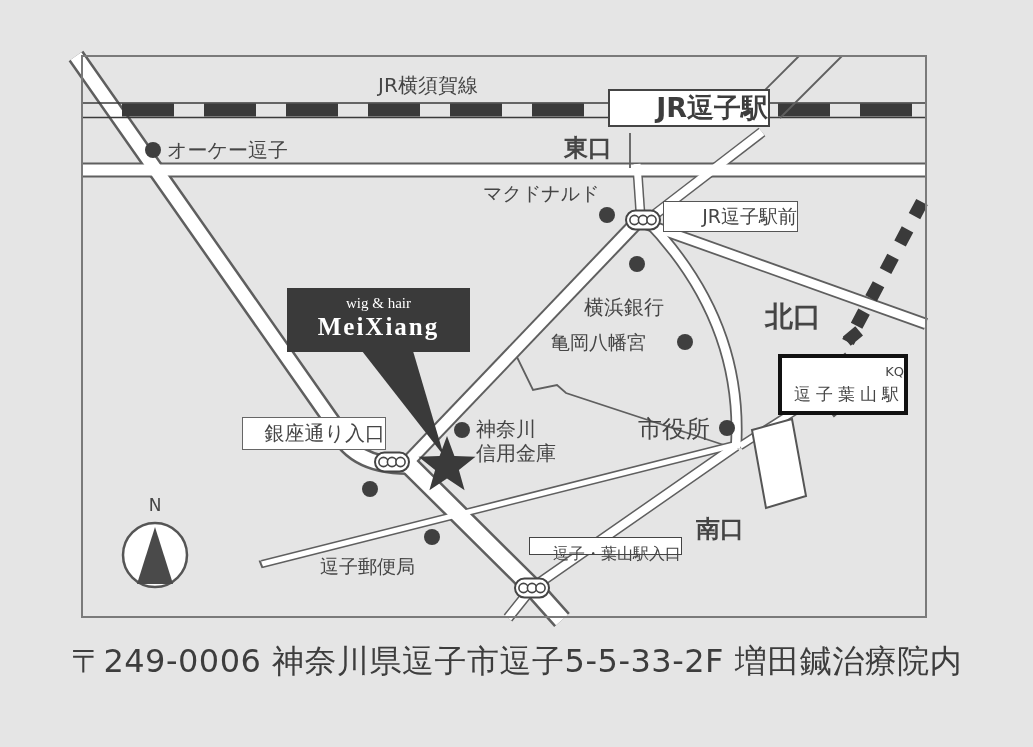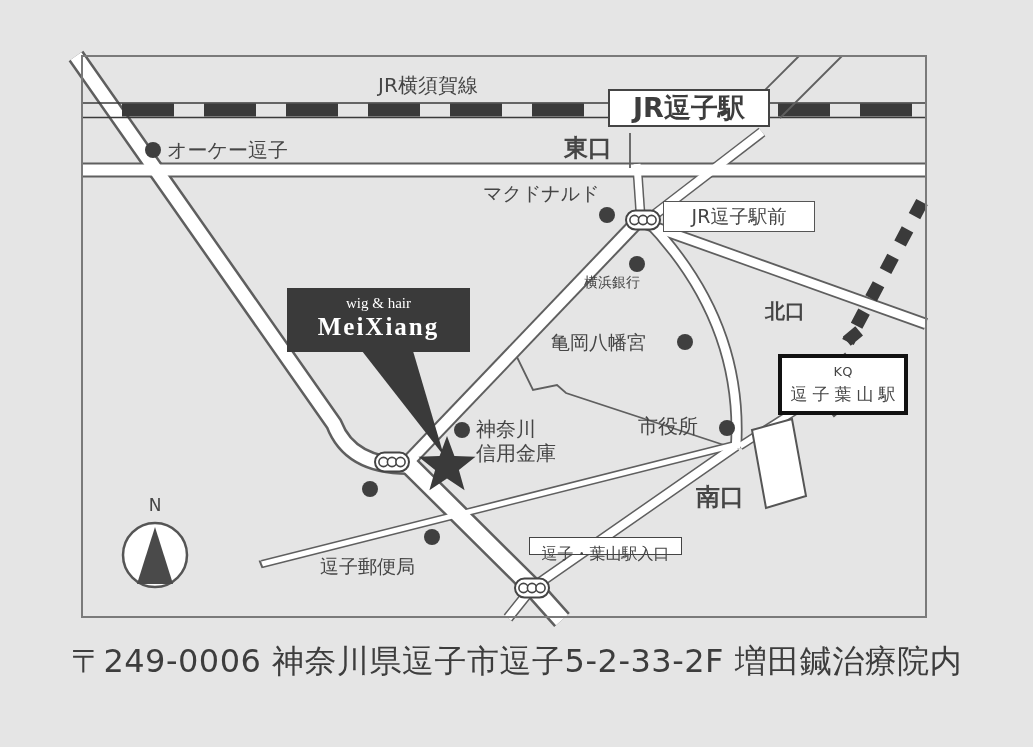--- a/index.html
+++ b/index.html
@@ -1,24 +1,24 @@
 <!DOCTYPE html>
 <html><head>
 <meta charset="utf-8">
 <style>
   html,body{margin:0;padding:0;background:#fff;}
   #stage{position:relative;width:1033px;height:747px;background:#e5e5e5;overflow:hidden;
          font-family:"DejaVu Sans","Liberation Sans",sans-serif;color:#454545;}
   #mapsvg{position:absolute;left:0;top:0;}
   .lbl{position:absolute;white-space:nowrap;color:#454545;}
   .b{font-weight:bold;}
-  .box{position:absolute;background:#fff;text-align:center;box-sizing:border-box;}
+  .box{position:absolute;background:#fff;text-align:right;box-sizing:border-box;}
   #jr-box{left:608px;top:89px;width:162px;height:38px;border:2.5px solid #444;
           font-size:27px;font-weight:bold;line-height:33px;color:#3d3d3d;}
-  #jrfront-box{left:663px;top:201px;width:152px;height:31px;border:1.5px solid #555;
+  #jrfront-box{left:663px;top:201px;width:135px;height:31px;border:1.5px solid #555;
           font-size:19px;line-height:28px;}
   #kq-box{left:778px;top:354px;width:130px;height:61px;border:4px solid #111;}
   #kq-box .l1{font-size:13px;margin-top:6px;}
   #kq-box .l2{font-size:17px;margin-top:4px;letter-spacing:5px;margin-left:5px;}
   #ginza-box{left:242px;top:417px;width:144px;height:33px;border:1.5px solid #666;
           font-size:20px;line-height:30px;}
   #zhent-box{left:529px;top:537px;width:153px;height:18px;border:1.5px solid #444;
           font-size:16px;line-height:32px;}
   #shop-box{left:287px;top:288px;width:183px;height:64px;background:#3a3a3a;color:#fff;
           text-align:center;font-family:"Liberation Serif","DejaVu Serif",serif;}
@@ -136,47 +136,50 @@
   <div class="lbl b" style="left:564px;top:132px;font-size:24px;">東口</div>
 
   <div class="lbl" style="left:167px;top:137px;font-size:20px;">オーケー逗子</div>
 
   <div class="lbl" style="left:483px;top:181px;font-size:19px;">マクドナルド</div>
 
   <div class="box" id="jrfront-box">
     <span>JR逗子駅前</span>
   </div>
 
-  <div class="lbl" style="left:584px;top:274px;font-size:14px;">横浜銀行</div>
+  <div class="lbl" style="left:584px;top:294px;font-size:20px;">横浜銀行</div>
 
   <div class="lbl" style="left:551px;top:330px;font-size:19px;">亀岡八幡宮</div>
 
-  <div class="lbl b" style="left:765px;top:298px;font-size:20px;font-family:Liberation Mono, monospace;">北口</div>
+  <div class="lbl b" style="left:765px;top:298px;font-size:28px;font-family:Liberation Mono, monospace;">北口</div>
 
   <div class="box" id="kq-box">
     <div class="l1">KQ</div>
     <div class="l2">逗子葉山駅</div>
   </div>
 
   <div class="box" id="shop-box">
     <div class="l1">wig &amp; hair</div>
     <div class="l2">MeiXiang</div>
   </div>
 
+  <div class="box" id="ginza-box">
+    <span>銀座通り入口</span>
+  </div>
 
   <div class="lbl" style="left:476px;top:416px;font-size:20px;">神奈川</div>
   <div class="lbl" style="left:476px;top:440px;font-size:20px;">信用金庫</div>
 
-  <div class="lbl" style="left:638px;top:413px;font-size:20px;">市役所</div>
+  <div class="lbl" style="left:638px;top:413px;font-size:24px;">市役所</div>
 
 
-  <div class="lbl b" style="left:696px;top:481px;font-size:24px;">南口</div>
+  <div class="lbl b" style="left:696px;top:513px;font-size:24px;">南口</div>
 
   <div class="lbl" style="left:320px;top:554px;font-size:19px;">逗子郵便局</div>
 
   <div class="box" id="zhent-box">
     <span>逗子・葉山駅入口</span>
   </div>
 
   <div class="lbl" style="left:143px;top:495px;width:24px;text-align:center;font-size:17px;">N</div>
 
-  <div id="address">〒249-0006 神奈川県逗子市逗子5-2-33-2F 増田鍼治療院内</div>
+  <div id="address">〒249-0006 神奈川県逗子市逗子5-5-33-2F 増田鍼治療院内</div>
 </div>
 
 </body></html>

